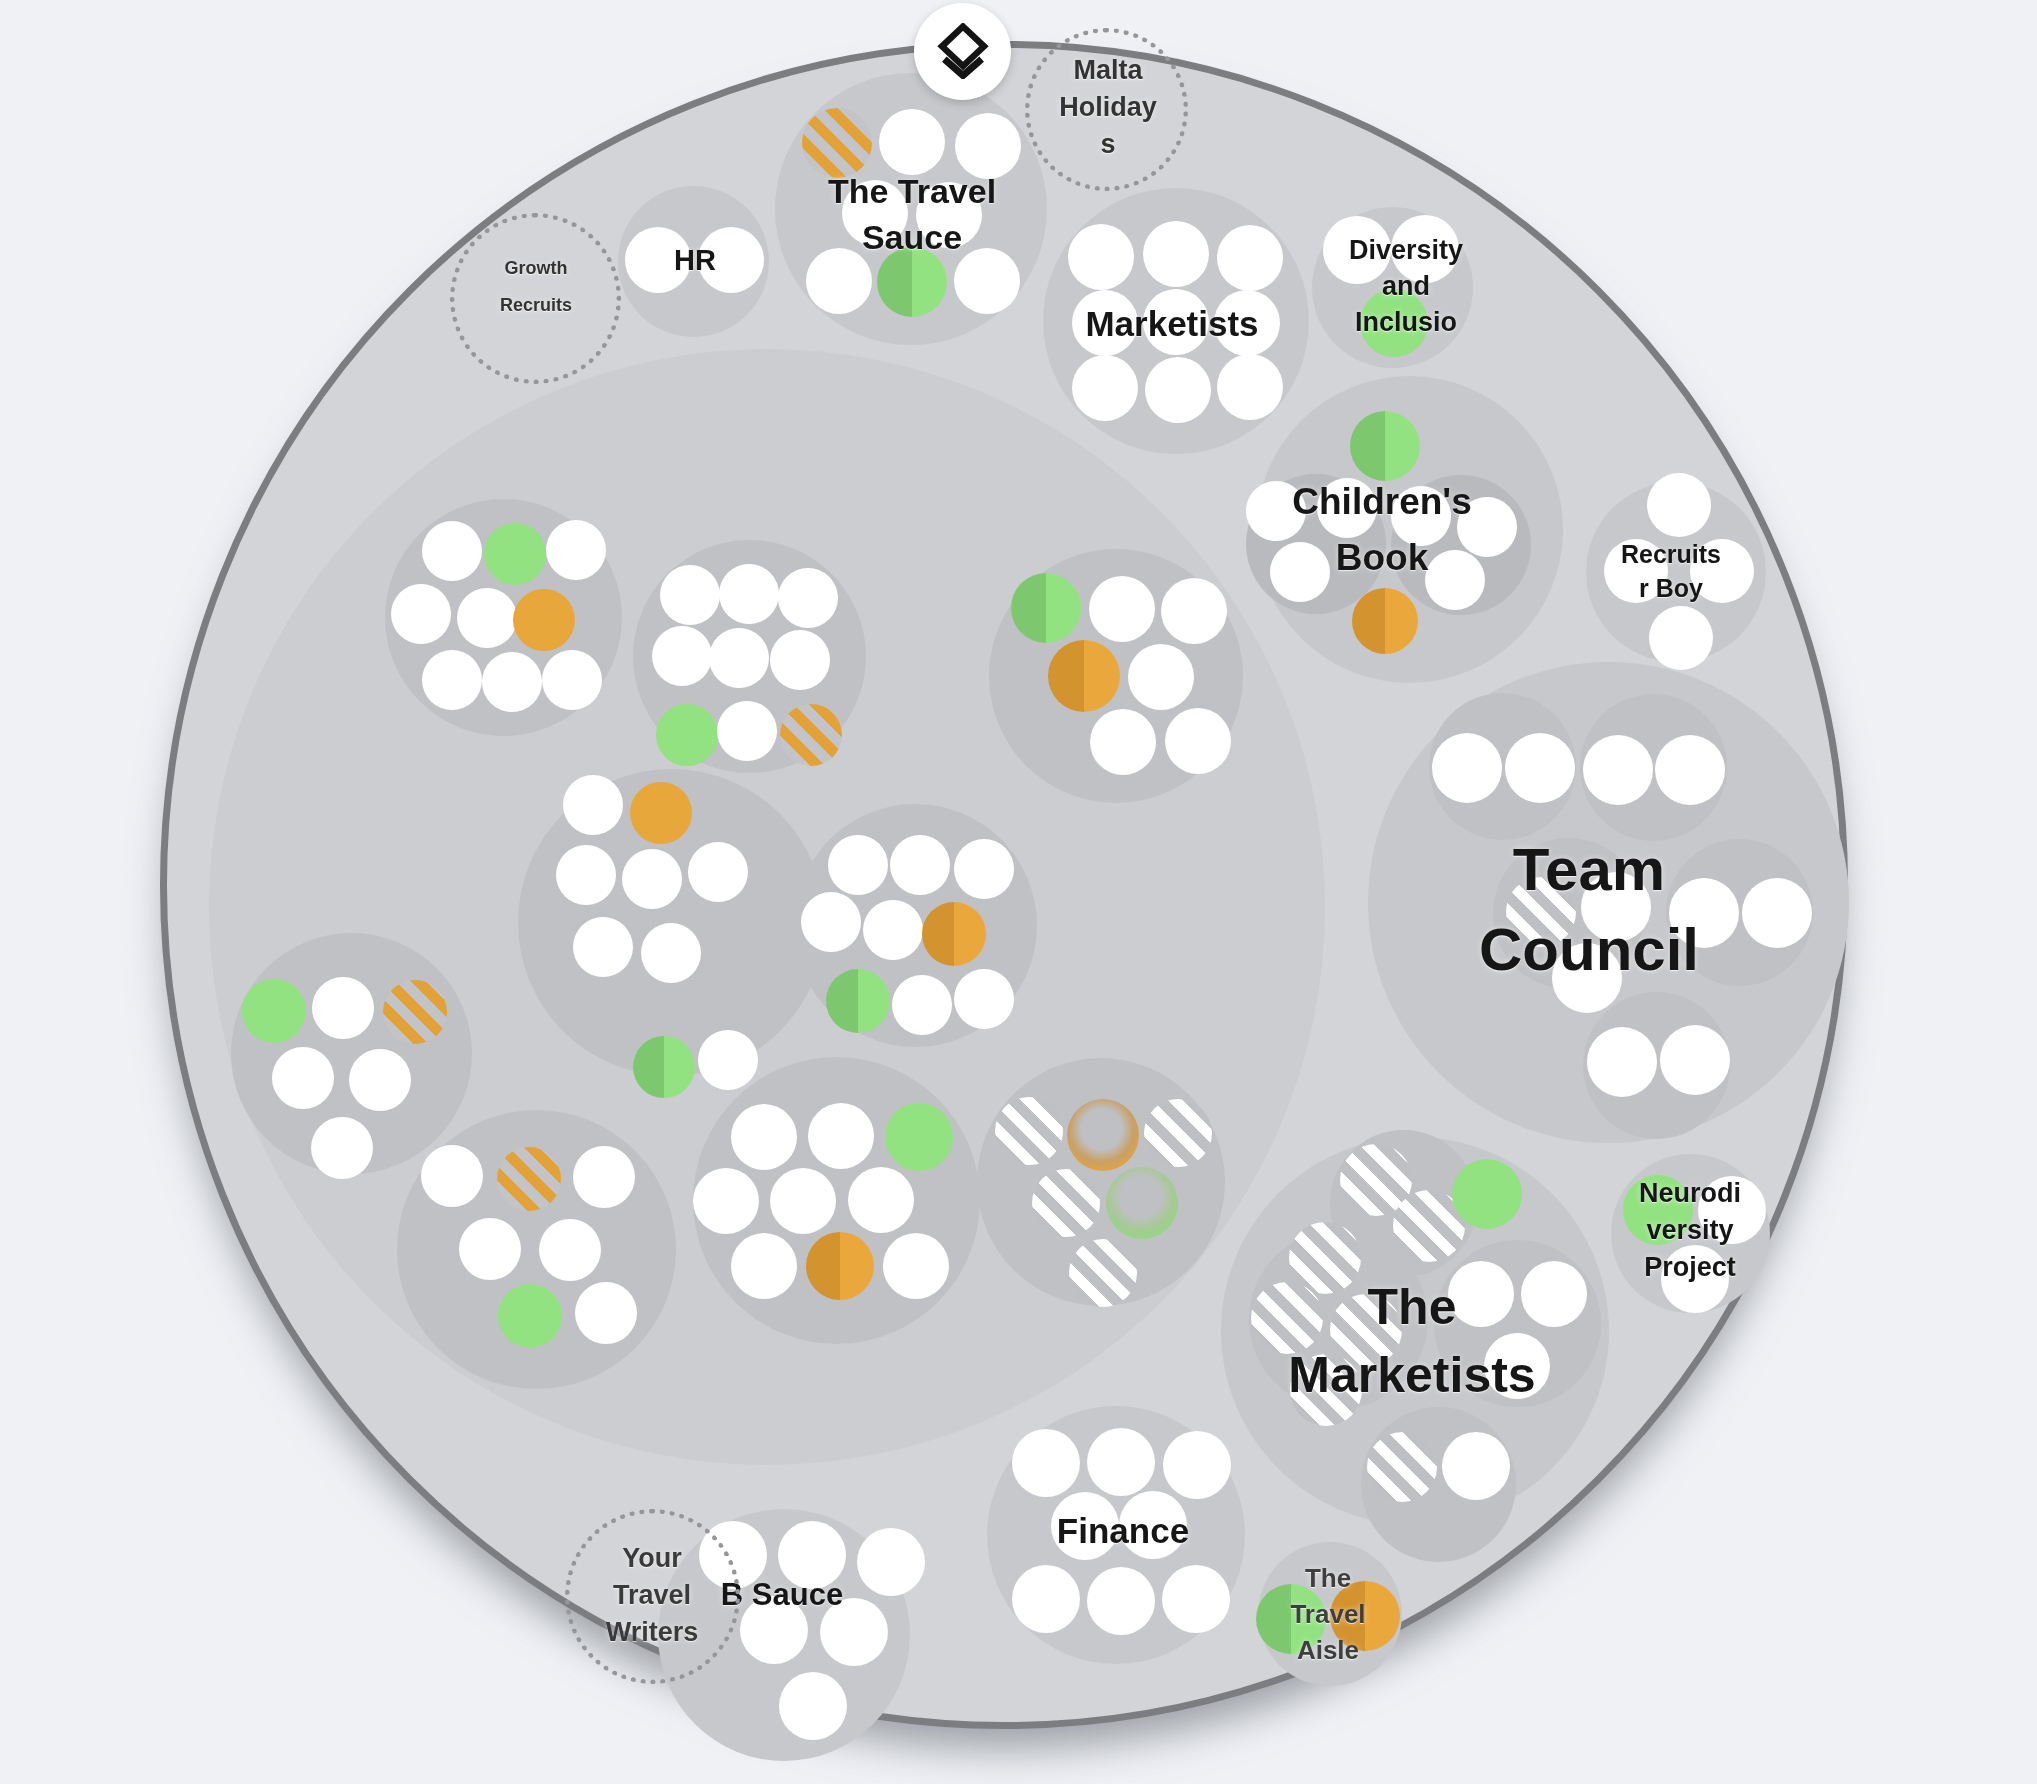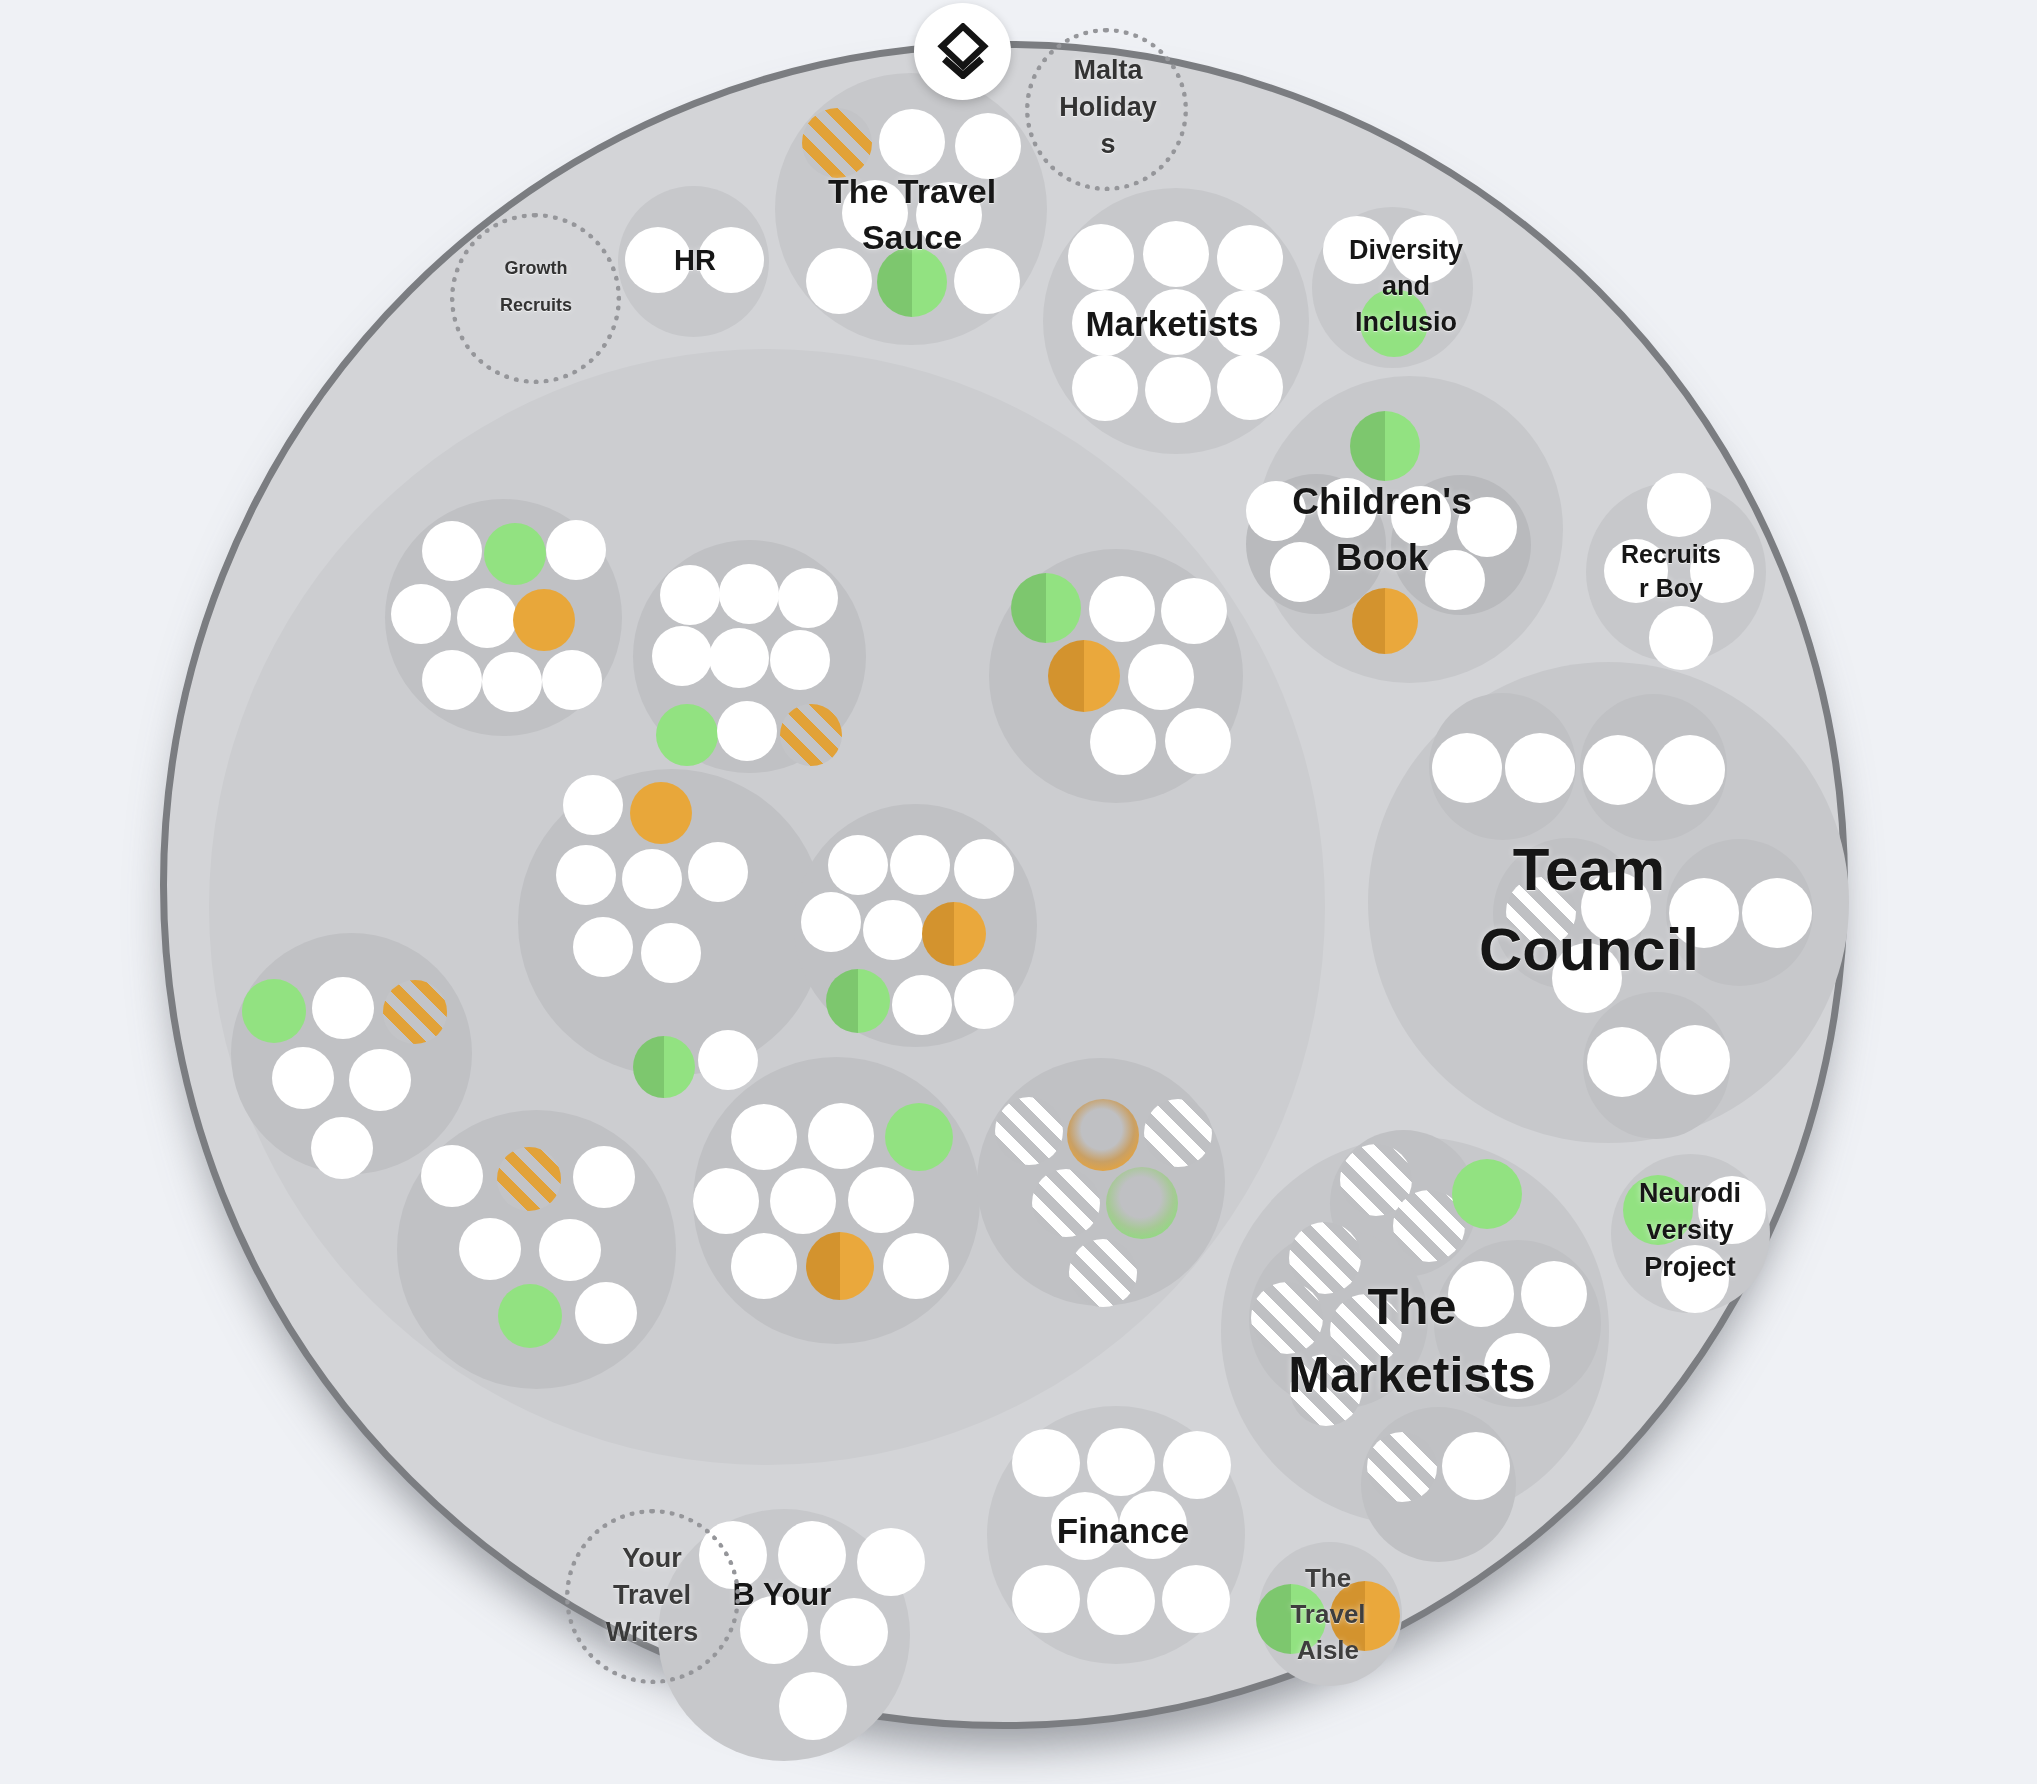--- a/index.html
+++ b/index.html
@@ -233,21 +233,21 @@
     <div class="circle m-white" style="left: 1087px; top: 1567px; width: 68px; height: 68px;"></div>
     <div class="circle m-white" style="left: 1162px; top: 1565px; width: 68px; height: 68px;"></div>
     <div class="lbl" style="left: 1123px; top: 1530px; font-size: 35px; line-height: 35px;">Finance</div>
     <div class="circle f-group" style="left: 658px; top: 1509px; width: 252px; height: 252px;"></div>
     <div class="circle m-white" style="left: 699px; top: 1521px; width: 68px; height: 68px;"></div>
     <div class="circle m-white" style="left: 778px; top: 1521px; width: 68px; height: 68px;"></div>
     <div class="circle m-white" style="left: 857px; top: 1528px; width: 68px; height: 68px;"></div>
     <div class="circle m-white" style="left: 740px; top: 1596px; width: 68px; height: 68px;"></div>
     <div class="circle m-white" style="left: 820px; top: 1598px; width: 68px; height: 68px;"></div>
     <div class="circle m-white" style="left: 779px; top: 1672px; width: 68px; height: 68px;"></div>
-    <div class="lbl" style="left: 782px; top: 1594px; font-size: 31px; line-height: 31px;">B Your</div>
+    <div class="lbl" style="left: 782px; top: 1594px; font-size: 31px; line-height: 31px;">B Sauce</div>
     <div class="circle f-group" style="left: 1258px; top: 1542px; width: 144px; height: 144px;"></div>
     <div class="circle m-green" style="left: 1256px; top: 1584px; width: 70px; height: 70px;"></div>
     <div class="circle m-orange" style="left: 1330px; top: 1581px; width: 70px; height: 70px;"></div>
     <div class="lbl" style="left: 1328px; top: 1614px; font-size: 26px; line-height: 36px; color: rgb(62, 62, 62);">The
 Travel
 Aisle</div>
     <div class="circle f-dotted" style="left: 450px; top: 213px; width: 171px; height: 171px;"></div>
     <div class="lbl" style="left: 536px; top: 287px; font-size: 18px; line-height: 37px; color: rgb(51, 51, 51);">Growth
 Recruits</div>
     <div class="circle f-dotted" style="left: 1025px; top: 28px; width: 163px; height: 163px;"></div>

